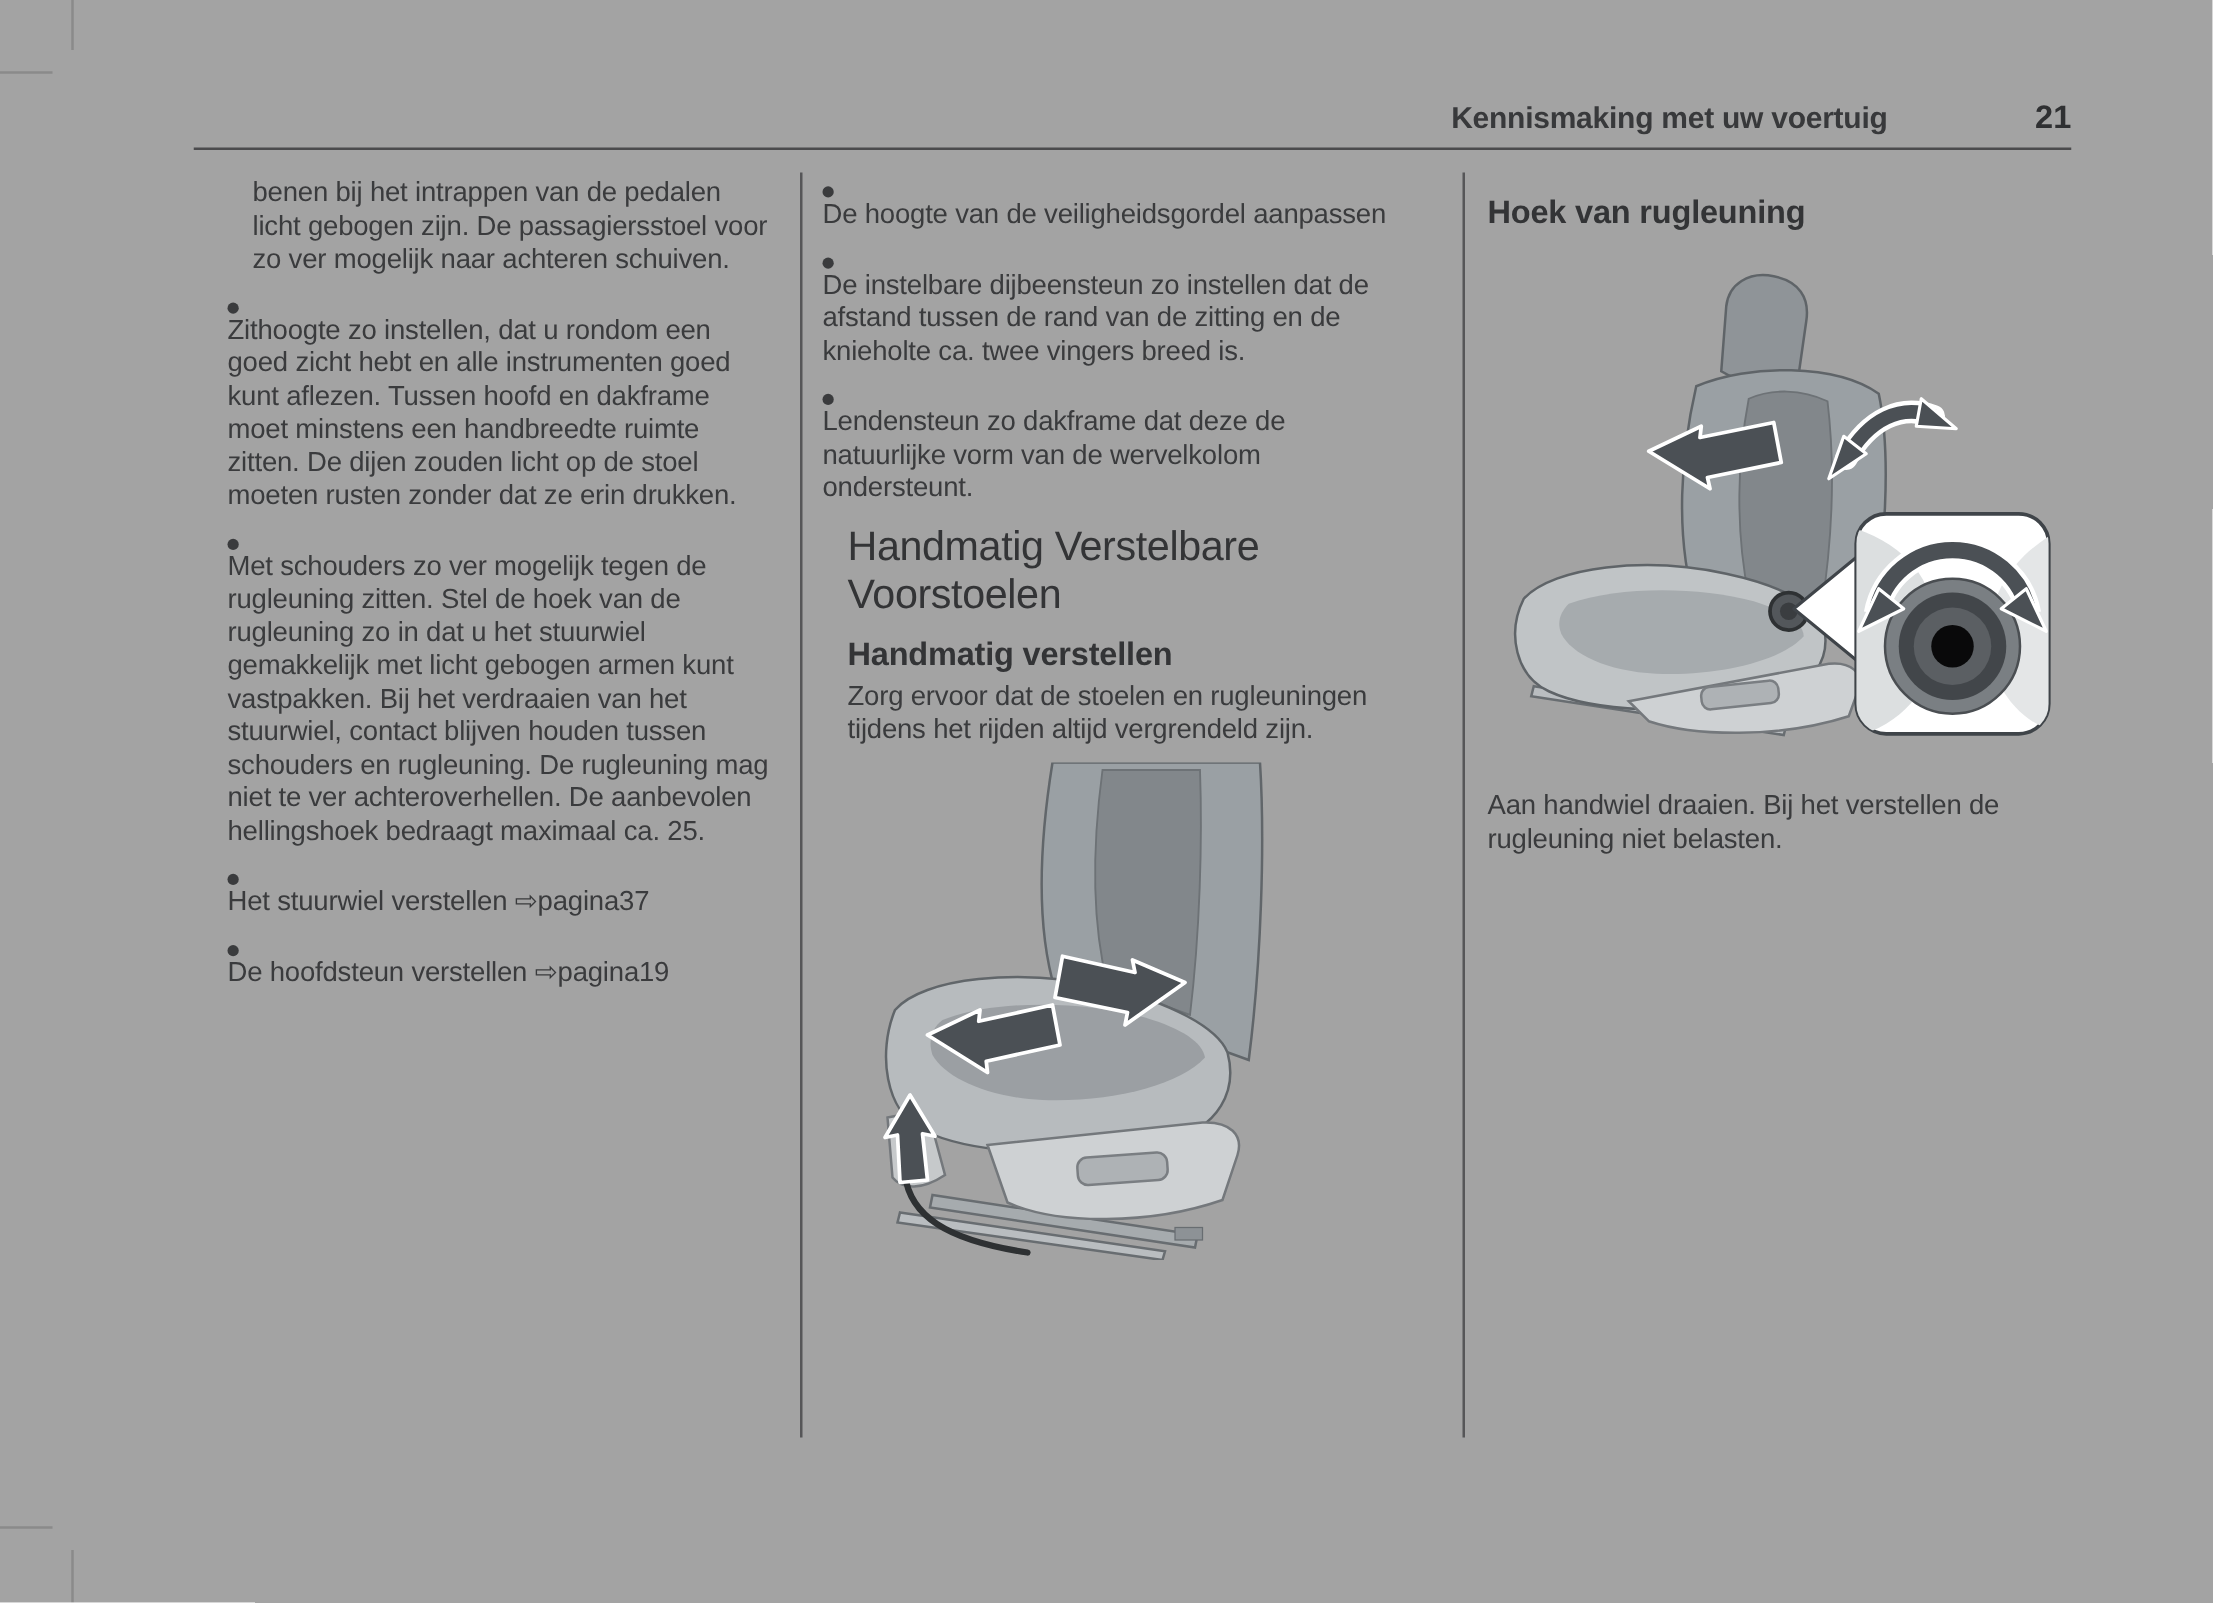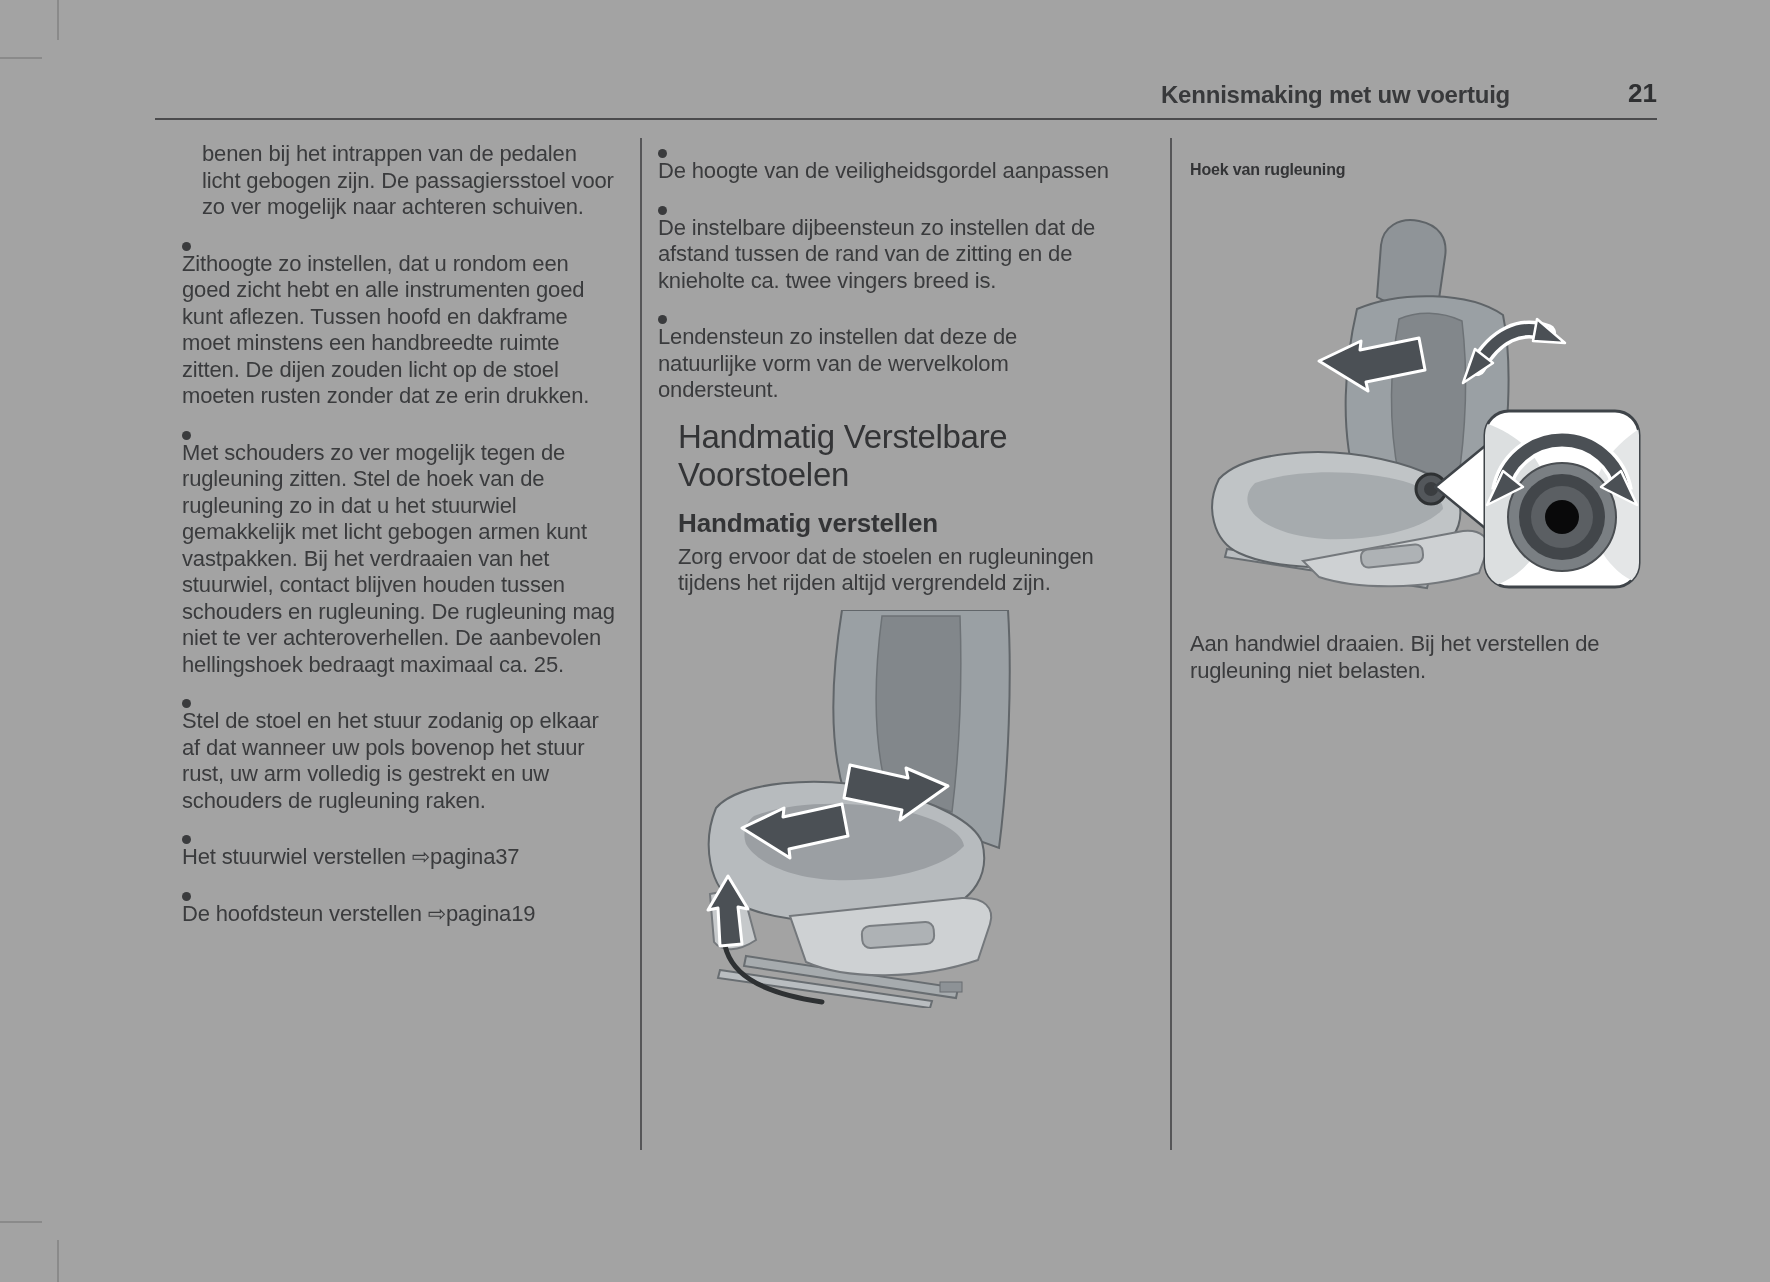--- a/index.html
+++ b/index.html
@@ -29,21 +29,21 @@
   .col2{left:658px;width:456px;}
   .col3{left:1190px;width:472px;}
   p{margin:0 0 13px 0;}
   .indent{margin-left:20px;}
   ul.blist{list-style:none;margin:0;padding:0;}
   ul.blist li{display:flex;margin:0 0 13px 0;flex-direction:column;}
   .dot{flex:0 0 9px;width:9px;height:9px;border-radius:50%;background:#3a3b3d;margin:8px 11px 0 0;}
   .btxt{flex:1;}
   h1.sec{font-size:33px;line-height:38px;font-weight:normal;color:#333436;margin:14px 0 0 20px;letter-spacing:-0.3px;}
   h2.sub{font-size:26px;line-height:30px;font-weight:bold;color:#333436;margin:14px 0 0 20px;}
-  h3.fig{font-size:16px;line-height:27px;font-weight:bold;color:#333436;margin:15px 0 0 20px;}
+  h3.fig{font-size:26px;line-height:27px;font-weight:bold;color:#333436;margin:15px 0 0 20px;}
   .col3 h3.fig{margin-left:0;}
   .col3 p{margin-bottom:0;}
   .col3 .p2{margin-top:26px;}
   svg.figsvg{display:block;}
   .fig2{margin:4px 0 0 36px;}
   .fig3{margin:8px 0 0 -5px;}
   .arw{fill:#4b5055;stroke:#ffffff;stroke-width:3;stroke-linejoin:round;}
 </style>
 </head>
 <body>
@@ -69,24 +69,20 @@
       <li>
           <span class="dot"></span>
           <span class="btxt">Zithoogte zo instellen, dat u rondom een goed zicht hebt en alle instrumenten goed kunt aflezen. Tussen hoofd en dakframe moet minstens een handbreedte ruimte zitten. De dijen zouden licht op de stoel moeten rusten zonder dat ze erin drukken.</span>
         </li>
       <li>
           <span class="dot"></span>
           <span class="btxt">Met schouders zo ver mogelijk tegen de rugleuning zitten. Stel de hoek van de rugleuning zo in dat u het stuurwiel gemakkelijk met licht gebogen armen kunt vastpakken. Bij het verdraaien van het stuurwiel, contact blijven houden tussen schouders en rugleuning. De rugleuning mag niet te ver achteroverhellen. De aanbevolen hellingshoek bedraagt maximaal ca. 25.</span>
         </li>
       <li>
           <span class="dot"></span>
-          <span class="btxt">Stel de stoel en het stuur zodanig op elkaar af dat wanneer uw pols bovenop het stuur rust, uw arm volledig is gestrekt en uw schouders de rugleuning raken.</span>
-        </li>
-      <li>
-          <span class="dot"></span>
           <span class="btxt">Het stuurwiel verstellen ⇨pagina37</span>
         </li>
       <li>
           <span class="dot"></span>
           <span class="btxt">De hoofdsteun verstellen ⇨pagina19</span>
         </li>
     </ul>
   </div>
 
   <div class="col col2">
@@ -94,21 +90,21 @@
       <li>
           <span class="dot"></span>
           <span class="btxt">De hoogte van de veiligheidsgordel aanpassen</span>
         </li>
       <li>
           <span class="dot"></span>
           <span class="btxt">De instelbare dijbeensteun zo instellen dat de afstand tussen de rand van de zitting en de knieholte ca. twee vingers breed is.</span>
         </li>
       <li>
           <span class="dot"></span>
-          <span class="btxt">Lendensteun zo instellen dat deze de natuurlijke vorm van de wervelkolom ondersteunt.</span>
+          <span class="btxt">Lendensteun zo dakframe dat deze de natuurlijke vorm van de wervelkolom ondersteunt.</span>
         </li>
     </ul>
     <h1 class="sec">Handmatig Verstelbare Voorstoelen</h1>
     <h2 class="sub">Handmatig verstellen</h2>
     <p class="indent" style="margin-top:6px;">Zorg ervoor dat de stoelen en rugleuningen tijdens het rijden altijd vergrendeld zijn.</p>
 
     <svg class="figsvg fig2" width="320" height="398" viewBox="0 0 320 398">
 
       <g>
         <path d="M52,346 L264,378 L262,388 L50,356 Z" fill="#a6abae" stroke="#686d71" stroke-width="2"></path>

